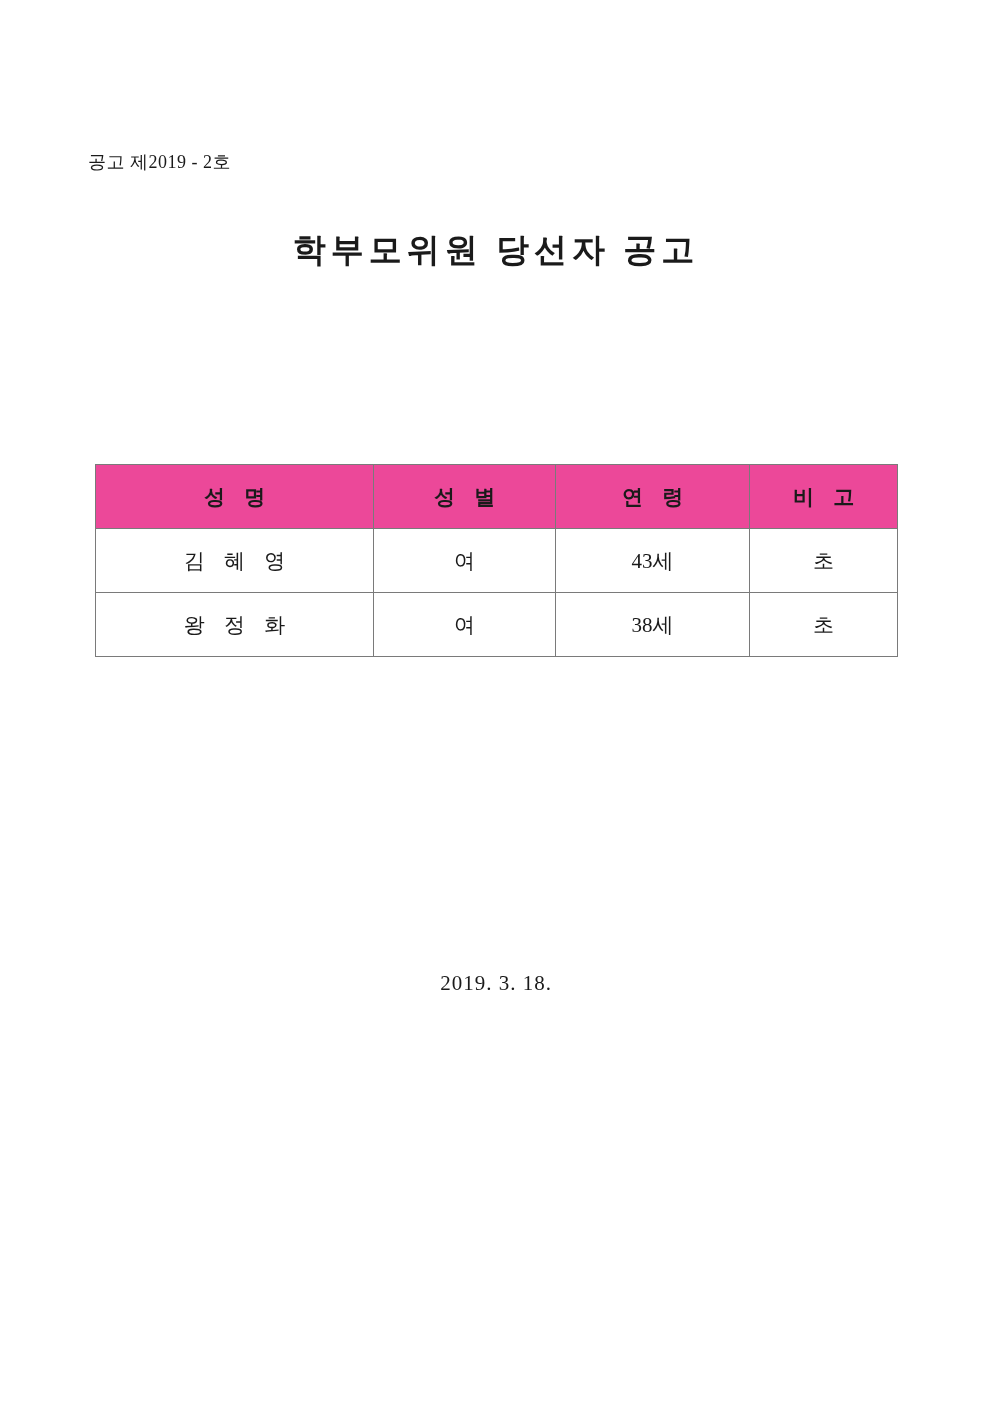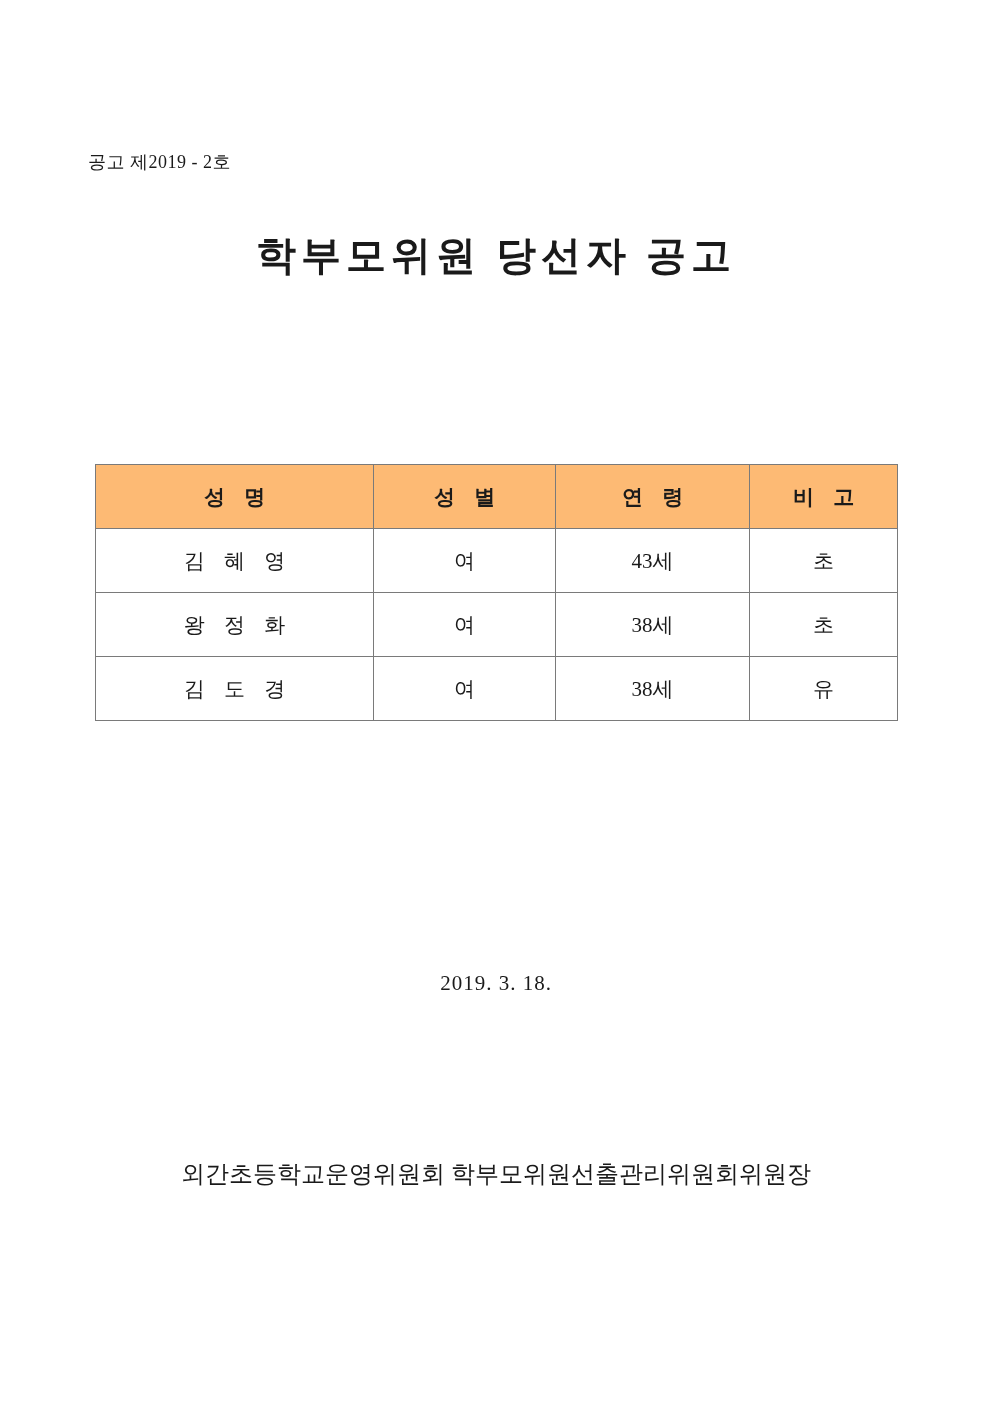--- a/index.html
+++ b/index.html
@@ -29,21 +29,21 @@
     font-size: 18px;
     letter-spacing: 0.5px;
     white-space: nowrap;
   }
   .doc-title {
     position: absolute;
     left: 0;
     right: 0;
     top: 228px;
     text-align: center;
-    font-size: 40px;
+    font-size: 33px;
     font-weight: bold;
     letter-spacing: 5px;
   }
   .body-text {
     position: absolute;
     left: 88px;
     right: 88px;
     top: 352px;
     font-size: 21px;
     line-height: 1.75;
@@ -68,21 +68,21 @@
   table.members col.c4 { width: 148px; }
   table.members th,
   table.members td {
     border: 1px solid #7a7a7a;
     height: 61px;
     text-align: center;
     vertical-align: middle;
     font-size: 21px;
   }
   table.members th {
-    background: #fdba74;
+    background: #ec4899;
     font-weight: bold;
     letter-spacing: 7px;
     text-indent: 7px;
     margin-top: 18px;
   }
   table.members td.name {
     letter-spacing: 7px;
     text-indent: 7px;
   }
   table.members td {
@@ -139,26 +139,19 @@
         <td>여</td>
         <td>43세</td>
         <td>초</td>
       </tr>
       <tr>
         <td class="name">왕 정 화</td>
         <td>여</td>
         <td>38세</td>
         <td>초</td>
       </tr>
-      <tr>
-        <td class="name">김 도 경</td>
-        <td>여</td>
-        <td>38세</td>
-        <td>유</td>
-      </tr>
     </tbody>
   </table>
 
   <div class="doc-date">2019.  3.  18.</div>
 
-  <div class="doc-signature">외간초등학교운영위원회 학부모위원선출관리위원회위원장</div>
 
 </div>
 
 </body></html>

